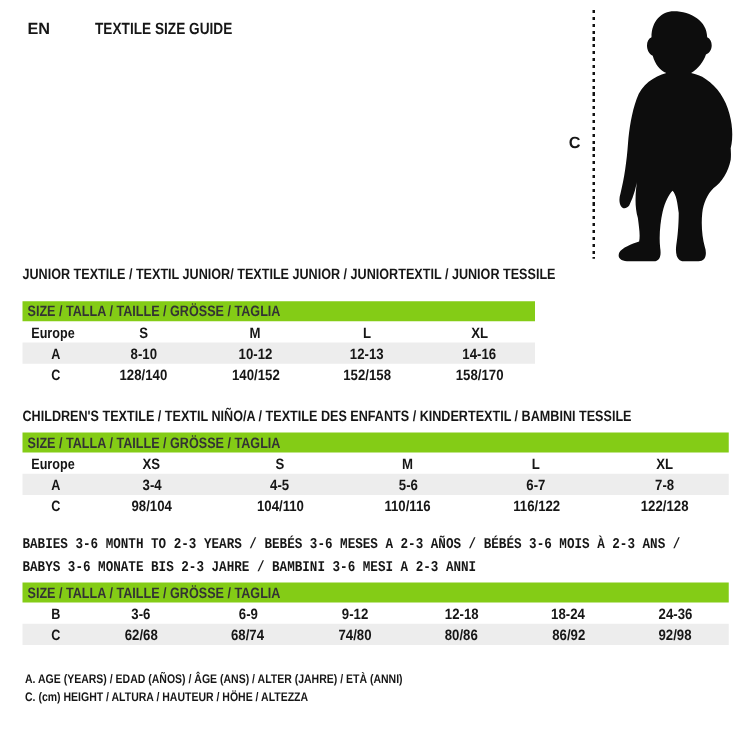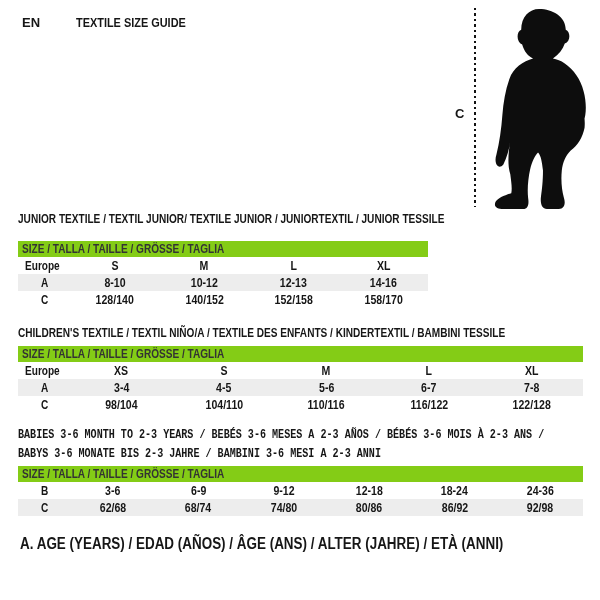--- a/index.html
+++ b/index.html
@@ -30,21 +30,21 @@
   .tbl-bar {
     height:16px; background:#84cc16; display:flex; align-items:center;
     padding-left:4px; box-sizing:border-box; font-size:12px; color:#333333;
   }
   .trow { height:17px; display:flex; align-items:center; font-size:12px; }
   .trow.alt { background:#ededed; }
   .tlab { width:52px; flex:0 0 52px; padding-left:3px; box-sizing:border-box;text-align:center; }
   .tcell { flex:1 1 0; text-align:center; }
 
   
-  .legend { position:absolute; left:20px; top:536px; font-size:16px; line-height:15.2px;text-decoration:underline; }
+  .legend { position:absolute; left:20px; top:536px; font-size:10px; line-height:15.2px;text-decoration:underline; }
 </style>
 </head>
 <body>
 
 <div class="langs">
   <div class="lang-row">
     <span class="lang-code">EN</span>
     <span class="cx">TEXTILE SIZE GUIDE</span>
   </div>
 </div>
@@ -174,13 +174,14 @@
     <span class="tcell"><span class="cxc">68/74</span></span>
     <span class="tcell"><span class="cxc">74/80</span></span>
     <span class="tcell"><span class="cxc">80/86</span></span>
     <span class="tcell"><span class="cxc">86/92</span></span>
     <span class="tcell"><span class="cxc">92/98</span></span>
   </div>
 </div>
 
 <div class="legend">
   <div><span class="cx">A. AGE (YEARS) / EDAD (AÑOS) / ÂGE (ANS) / ALTER (JAHRE) / ETÀ (ANNI)</span></div>
+  <div><span class="cx">C. (cm) HEIGHT / ALTURA / HAUTEUR / HÖHE / ALTEZZA</span></div>
 </div>
 
 </body></html>

